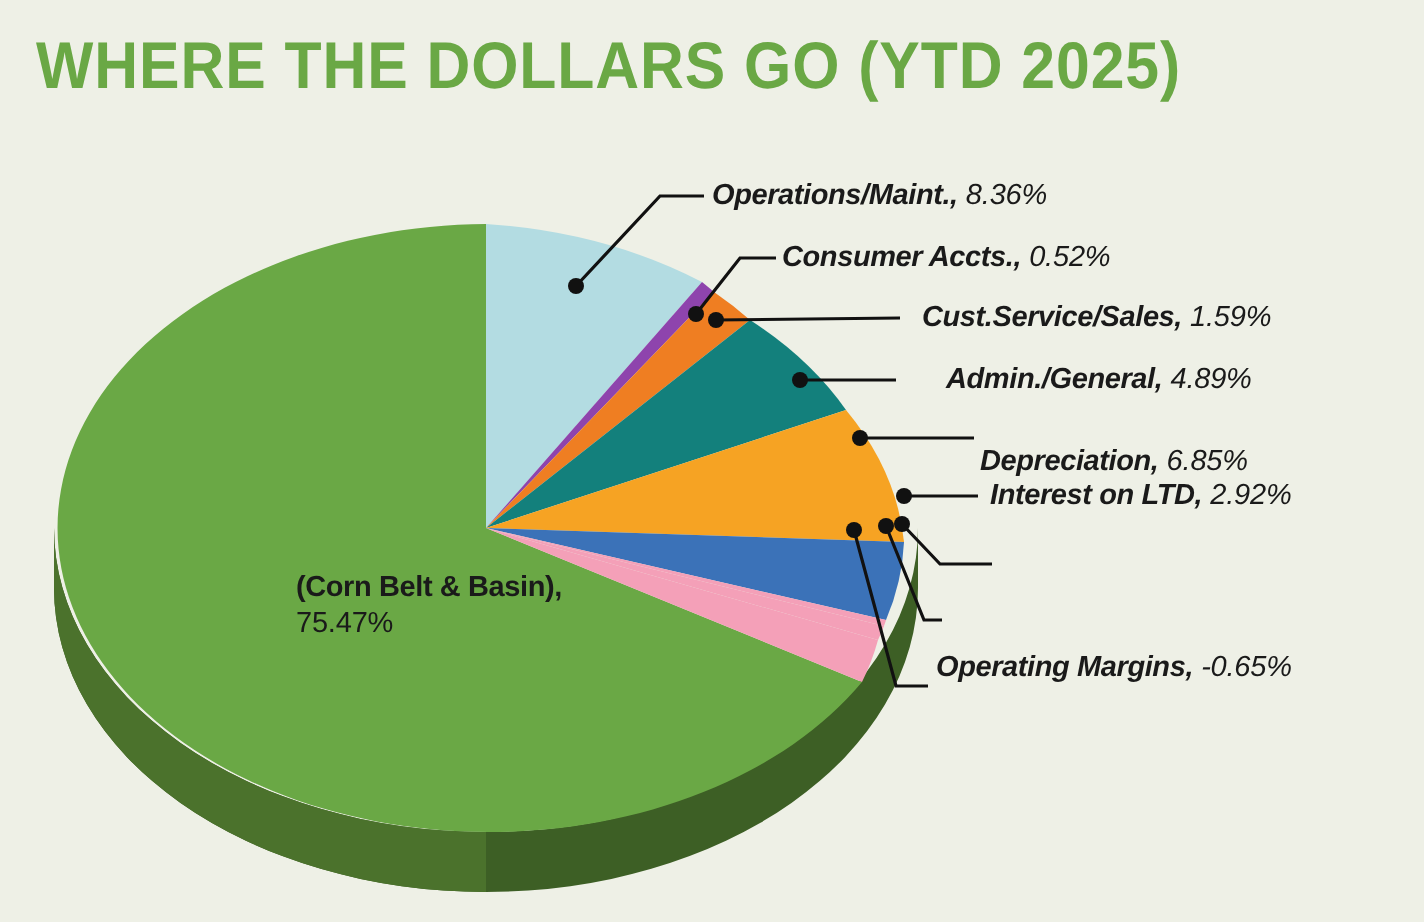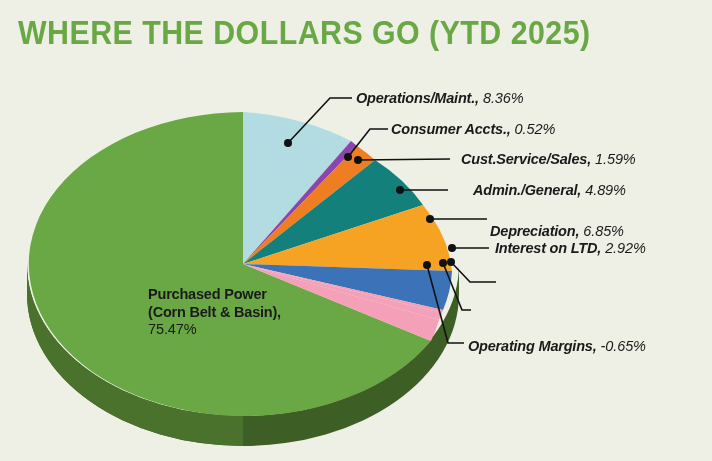--- a/index.html
+++ b/index.html
@@ -184,24 +184,23 @@
     <span class="lbl-val">6.85%</span>
   </div>
 
   <div class="callout-label" style="left:495px; top:240px;">
     <span class="lbl-name">Interest on LTD,</span>
     <span class="lbl-val">2.92%</span>
   </div>
 
 
 
-  <div class="callout-label" style="left:468px; top:338px;">
+  <div class="callout-label" style="left:468px; top:326px;">
     <span class="lbl-name">Operating Margins,</span>
     <span class="lbl-val">-0.65%</span>
   </div>
 
   <div id="inner-label">
-    <span class="ln-b">Purchased Power</span>
     <span class="ln-b">(Corn Belt  &amp; Basin),</span>
     <span class="ln-n">75.47%</span>
   </div>
 
 </div>
 
 </body></html>

